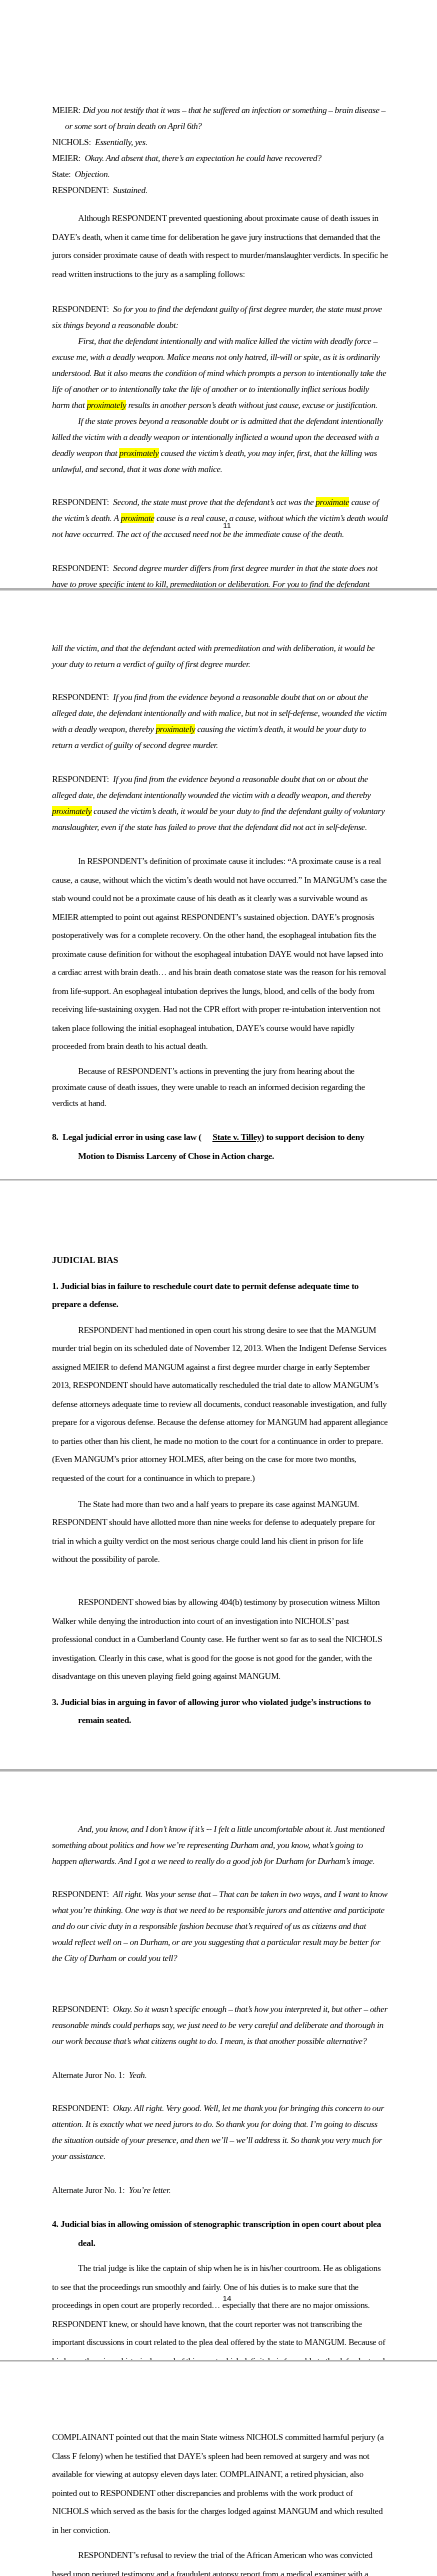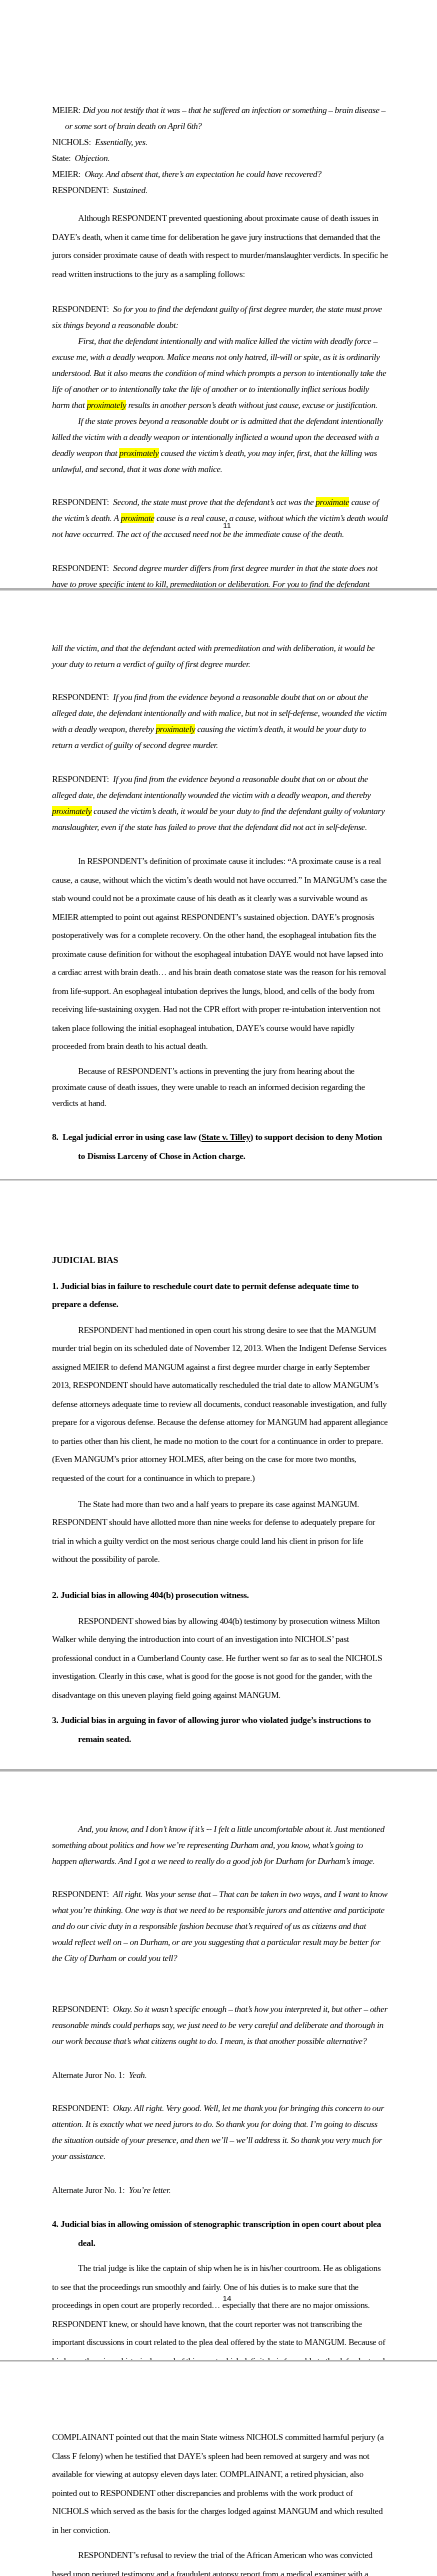--- a/index.html
+++ b/index.html
@@ -15,32 +15,32 @@
   .q i { font-style: italic; }
   .q .ind { display: block; text-indent: 26px; }
   .hang { padding-left: 13px; text-indent: -13px; }
   .hl { background: #ffff00; text-align: center; }
   h3.head { font-size: 9px; font-weight: bold; margin: 0; line-height: 18.5px; letter-spacing: -0.2px; }
   h3.head.hang2 { padding-left: 26px; text-indent: -26px; }
   h2.sec { font-size: 9px; font-weight: bold; margin: 0; line-height: 18.5px; }
   .gap-s { height: 7.2px; }
   .gap-m { height: 11.3px; }
   .gap-l { height: 17.5px; }
-  u { text-decoration: underline; }
+  u { text-decoration: underline; margin-left: 11px; }
 </style>
 </head>
 <body>
 
 <div class="page">
   <div class="content" style="top:102px;">
     <div class="q">
       <p class="hang"><span>MEIER:</span> <i>Did you not testify that it was – that he suffered an infection or something – brain disease – or some sort of   brain death on April 6th?</i></p>
       <p><span>NICHOLS:</span>&nbsp; <i>Essentially, yes.</i></p>
+      <p><span>MEIER:</span>&nbsp; <i>Okay.  And absent that, there’s an expectation he could have recovered?</i></p>
       <p><span>State:</span>&nbsp; <i>Objection.</i></p>
-      <p><span>MEIER:</span>&nbsp; <i>Okay.  And absent that, there’s an expectation he could have recovered?</i></p>
       <p><span>RESPONDENT:</span>&nbsp; <i>Sustained.</i></p>
     </div>
     <div class="gap-m"></div>
     <p class="body-p">Although RESPONDENT prevented questioning about proximate cause of death issues in DAYE’s death, when it came time for deliberation he gave jury instructions that demanded that the jurors consider proximate cause of death with respect to murder/manslaughter verdicts. In specific he read written instructions to the jury as a sampling follows:</p>
     <div class="gap-l"></div>
     <div class="q">
       <p><span>RESPONDENT:</span>&nbsp; <i>So for you to find the defendant guilty of first degree murder, the state must prove six things beyond a reasonable doubt:</i></p>
       <p class="ind"><i>First, that the defendant intentionally and with malice killed the victim with deadly force – excuse me, with a deadly weapon.  Malice means not only hatred, ill-will or spite, as it is ordinarily understood.  But it also means the condition of mind which prompts a person to intentionally take the life of another or to intentionally take the life of another or to intentionally inflict serious bodily harm that</i> <i class="hl">proximately</i> <i>results in another person’s death without just cause, excuse or justification.</i></p>
       <p class="ind"><i>If the state proves beyond a reasonable doubt or is admitted that the defendant intentionally killed the victim with a deadly weapon or intentionally inflicted a wound upon the deceased with a deadly weapon that</i> <i class="hl">proximately</i> <i>caused the victim’s death, you may infer, first, that the killing was unlawful, and second, that it was done with malice.</i></p>
     </div>
@@ -86,21 +86,20 @@
 <div class="page">
   <div class="content" style="top:70px;">
     <h2 class="sec">JUDICIAL BIAS</h2>
     <div class="gap-s"></div>
     <h3 class="head">1.  Judicial bias in failure to reschedule court date to permit defense adequate time to prepare a defense.</h3>
     <div class="gap-s"></div>
     <p class="body-p">RESPONDENT had mentioned in open court his strong desire to see that the MANGUM murder trial begin on its scheduled date of November 12, 2013.  When the Indigent Defense Services assigned MEIER to defend MANGUM against a first degree murder charge in early September 2013, RESPONDENT should have automatically rescheduled the trial date to allow MANGUM’s defense attorneys adequate time to review all documents, conduct reasonable investigation, and fully prepare for a vigorous defense.  Because the defense attorney for MANGUM had apparent allegiance to parties other than his client, he made no motion to the court for a continuance in order to prepare.  (Even MANGUM’s prior attorney HOLMES, after being on the case for more two months, requested of the court for a continuance in which to prepare.)</p>
     <div class="gap-s"></div>
     <p class="body-p">The State had more than two and a half years to prepare its case against MANGUM. RESPONDENT should have allotted more than nine weeks for defense to adequately prepare for trial in which a guilty verdict on the most serious charge could land his client in prison for life without the possibility of parole.</p>
     <div class="gap-l"></div>
-    <h3 class="head">2.  Judicial bias in allowing 404(b) prosecution witness.</h3>
     <div class="gap-s"></div>
     <p class="body-p">RESPONDENT showed bias by allowing 404(b) testimony by prosecution witness Milton Walker while denying the introduction into court of an investigation into NICHOLS’ past professional conduct in a Cumberland County case.  He further went so far as to seal the NICHOLS investigation.  Clearly in this case, what is good for the goose is not good for the gander, with the disadvantage on this uneven playing field going against MANGUM.</p>
     <div class="gap-s"></div>
     <h3 class="head hang2">3.  Judicial bias in arguing in favor of allowing juror who violated judge’s instructions to remain seated.</h3>
 
   </div>
 
 </div>
 <div class="sep"></div>
 

